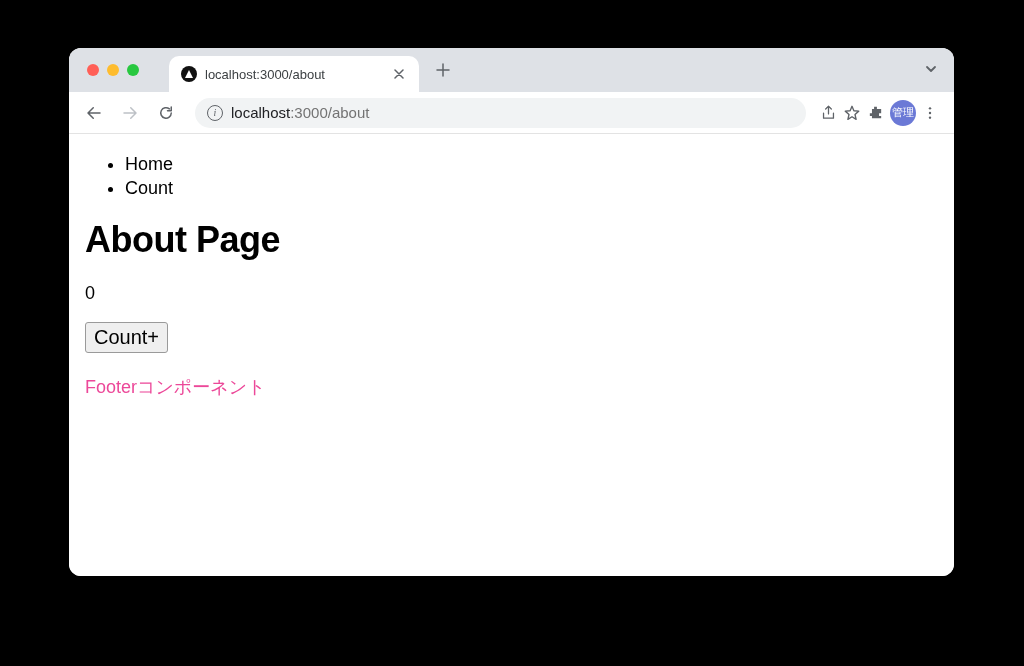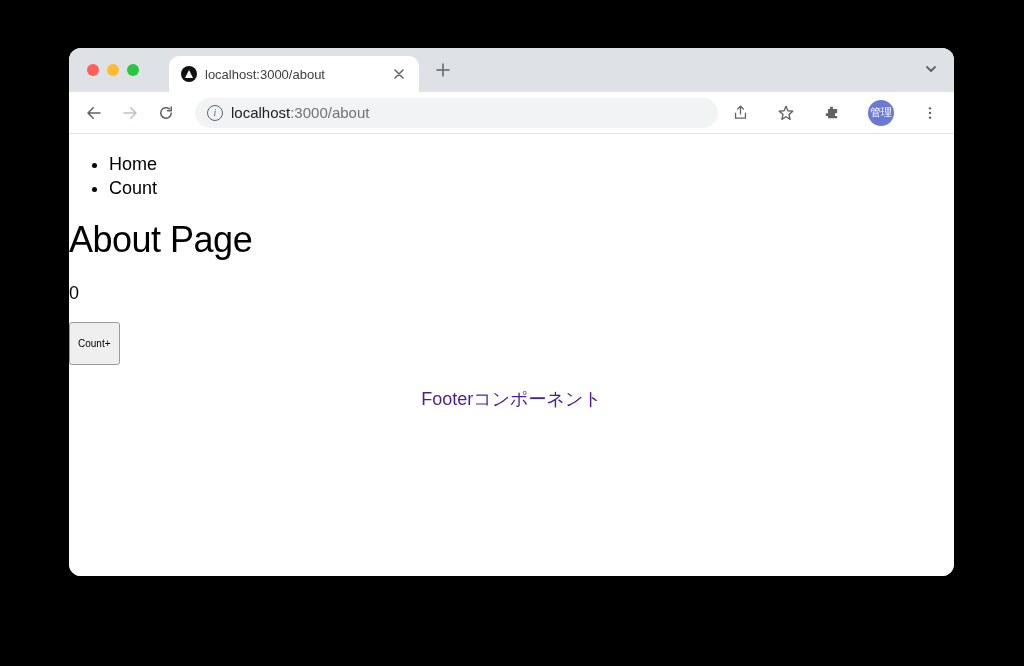--- a/index.html
+++ b/index.html
@@ -137,21 +137,21 @@
       font-style: italic;
     }
     .url {
       font-size: 15px;
       color: #202124;
     }
     .url .muted { color: #737373; }
     .toolbar-actions {
       display: flex;
       align-items: center;
-      gap: 28px;
+      gap: 6px;
       padding-right: 6px;
     }
     .icon-btn {
       color: #5f6368;
       cursor: pointer;
       display: flex; align-items: center; justify-content: center;
     }
     .profile-badge {
       width: 26px; height: 26px;
       background: #6b79d6;
@@ -162,58 +162,58 @@
     }
     .content {
       flex: 1;
       background: #fff;
       overflow: auto;
       padding: 0;
     }
     .page-body {
       padding: 0;
       font-family: -apple-system, Arial, sans-serif;
+      margin-left: 16px;
     }
     .nav-list {
       margin: 18px 0 14px 0;
       padding-left: 40px;
     }
     .nav-list li {
       font-size: 18px;
       line-height: 1.35;
       color: #000;
       cursor: pointer;
     }
     .page-title {
       margin: 18px 0 14px 0;
       font-size: 36px;
-      font-weight: 400;
+      font-weight: 700;
       color: #000;
       letter-spacing: -0.5px;
       padding-left: 0;
     }
     .count-val {
       margin: 22px 0 18px 0;
       font-size: 18px;
       color: #000;
     }
     .count-btn {
-      font-size: 10px;
-      padding: 15px 8px;
+      font-size: 20px;
+      padding: 3px 8px;
       background: #efefef;
       border: 1px solid #9a9a9a;
       border-radius: 3px;
       cursor: pointer;
       font-family: inherit;
     }
     .footer-text {
       margin: 22px 0 0 0;
       font-size: 18px;
-      color: #4c1d95;
-      text-align: center;
+      color: #ec4899;
     }
   </style>
 </head>
 <body>
 
 <div class="window">
 
   <div class="tab-strip">
     <div class="traffic-lights">
       <div class="tl red"></div>

